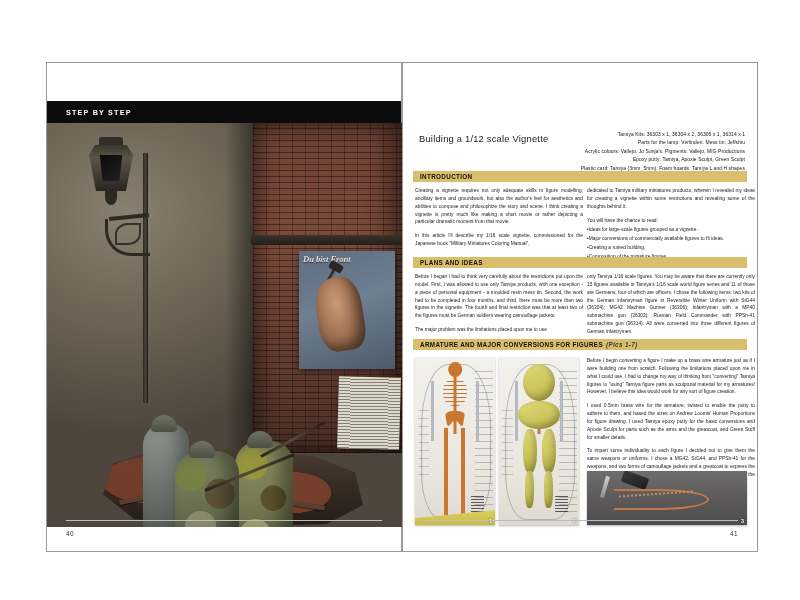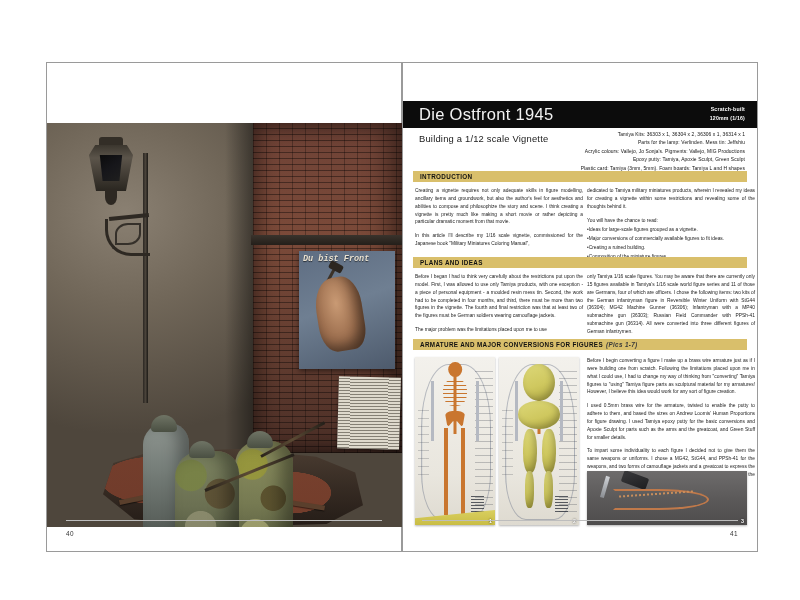--- a/index.html
+++ b/index.html
@@ -62,21 +62,21 @@
   }
   
   .poster{
     position:absolute;right:8px;top:128px;width:96px;height:118px;
     background:linear-gradient(160deg,#5e6d82 0%,#6f7f92 45%,#4d5a6c 100%);
     box-shadow:0 2px 5px rgba(0,0,0,.5);
     overflow:hidden;
   }
   .poster-ttl{
     position:absolute;left:4px;top:3px;right:2px;
-    color:#e9e2d2;font-family:Liberation Mono, monospace;
+    color:#e9e2d2;font-family:Liberation Serif, serif;
     font-size:8.5px;font-weight:bold;font-style:italic;
     white-space:nowrap;overflow:hidden;
     text-shadow:0 1px 1px rgba(0,0,0,.6);
   }
   .poster-fig{
     position:absolute;left:18px;top:26px;width:46px;height:74px;
     background:radial-gradient(ellipse at 45% 35%, #c99a74 0%, #9c6e4e 55%, #6d4b35 100%);
     border-radius:44% 40% 30% 36%;
     transform:rotate(-9deg);
     box-shadow:inset -6px -6px 12px rgba(0,0,0,.4);
@@ -333,20 +333,23 @@
     border-radius:2px;
   }
 </style>
 </head>
 <body>
 
 <div class="spread">
 
   <div class="page page-left">
 
+    <div class="stepbar">
+      <span>STEP BY STEP</span>
+    </div>
 
     <div class="photo-main">
       <div class="bg-wash"></div>
       <div class="wall-shadow"></div>
       <div class="brickwall"></div>
       <div class="brick-ledge"></div>
 
       <div class="poster">
         <div class="poster-ttl">Du bist Front</div>
         <div class="poster-hammer"></div>
@@ -381,27 +384,20 @@
       <div class="rifle" style="left:158px;top:366px;width:96px;transform:rotate(-22deg);"></div>
       <div class="rifle" style="left:214px;top:332px;width:72px;transform:rotate(-28deg);"></div>
     </div>
 
     <div class="footrule"></div>
     <div class="pagenum pagenum-l">40</div>
   </div>
 
   <div class="page page-right">
 
-    <div class="titlebar">
-      <div class="title-main">Die Ostfront 1945</div>
-      <div class="title-right">
-        <div>Scratch-built</div>
-        <div>120mm (1/16)</div>
-      </div>
-    </div>
 
     <div class="subtitle">Building a 1/12 scale Vignette</div>
     <div class="author">KAZUFUMI TOMORI</div>
 
     <div class="specs">
       <div>Tamiya Kits: 36303 x 1, 36304 x 2, 36306 x 1, 36314 x 1</div>
       <div>Parts for the lamp: Verlinden. Mess tin: Jeffshiu</div>
       <div>Acrylic colours: Vallejo, Jo Sonja's. Pigments: Vallejo, MIG Productions</div>
       <div>Epoxy putty: Tamiya, Apoxie Sculpt, Green Sculpt</div>
       <div>Plastic card: Tamiya (3mm, 5mm). Foam boards: Tamiya L and H shapes</div>

